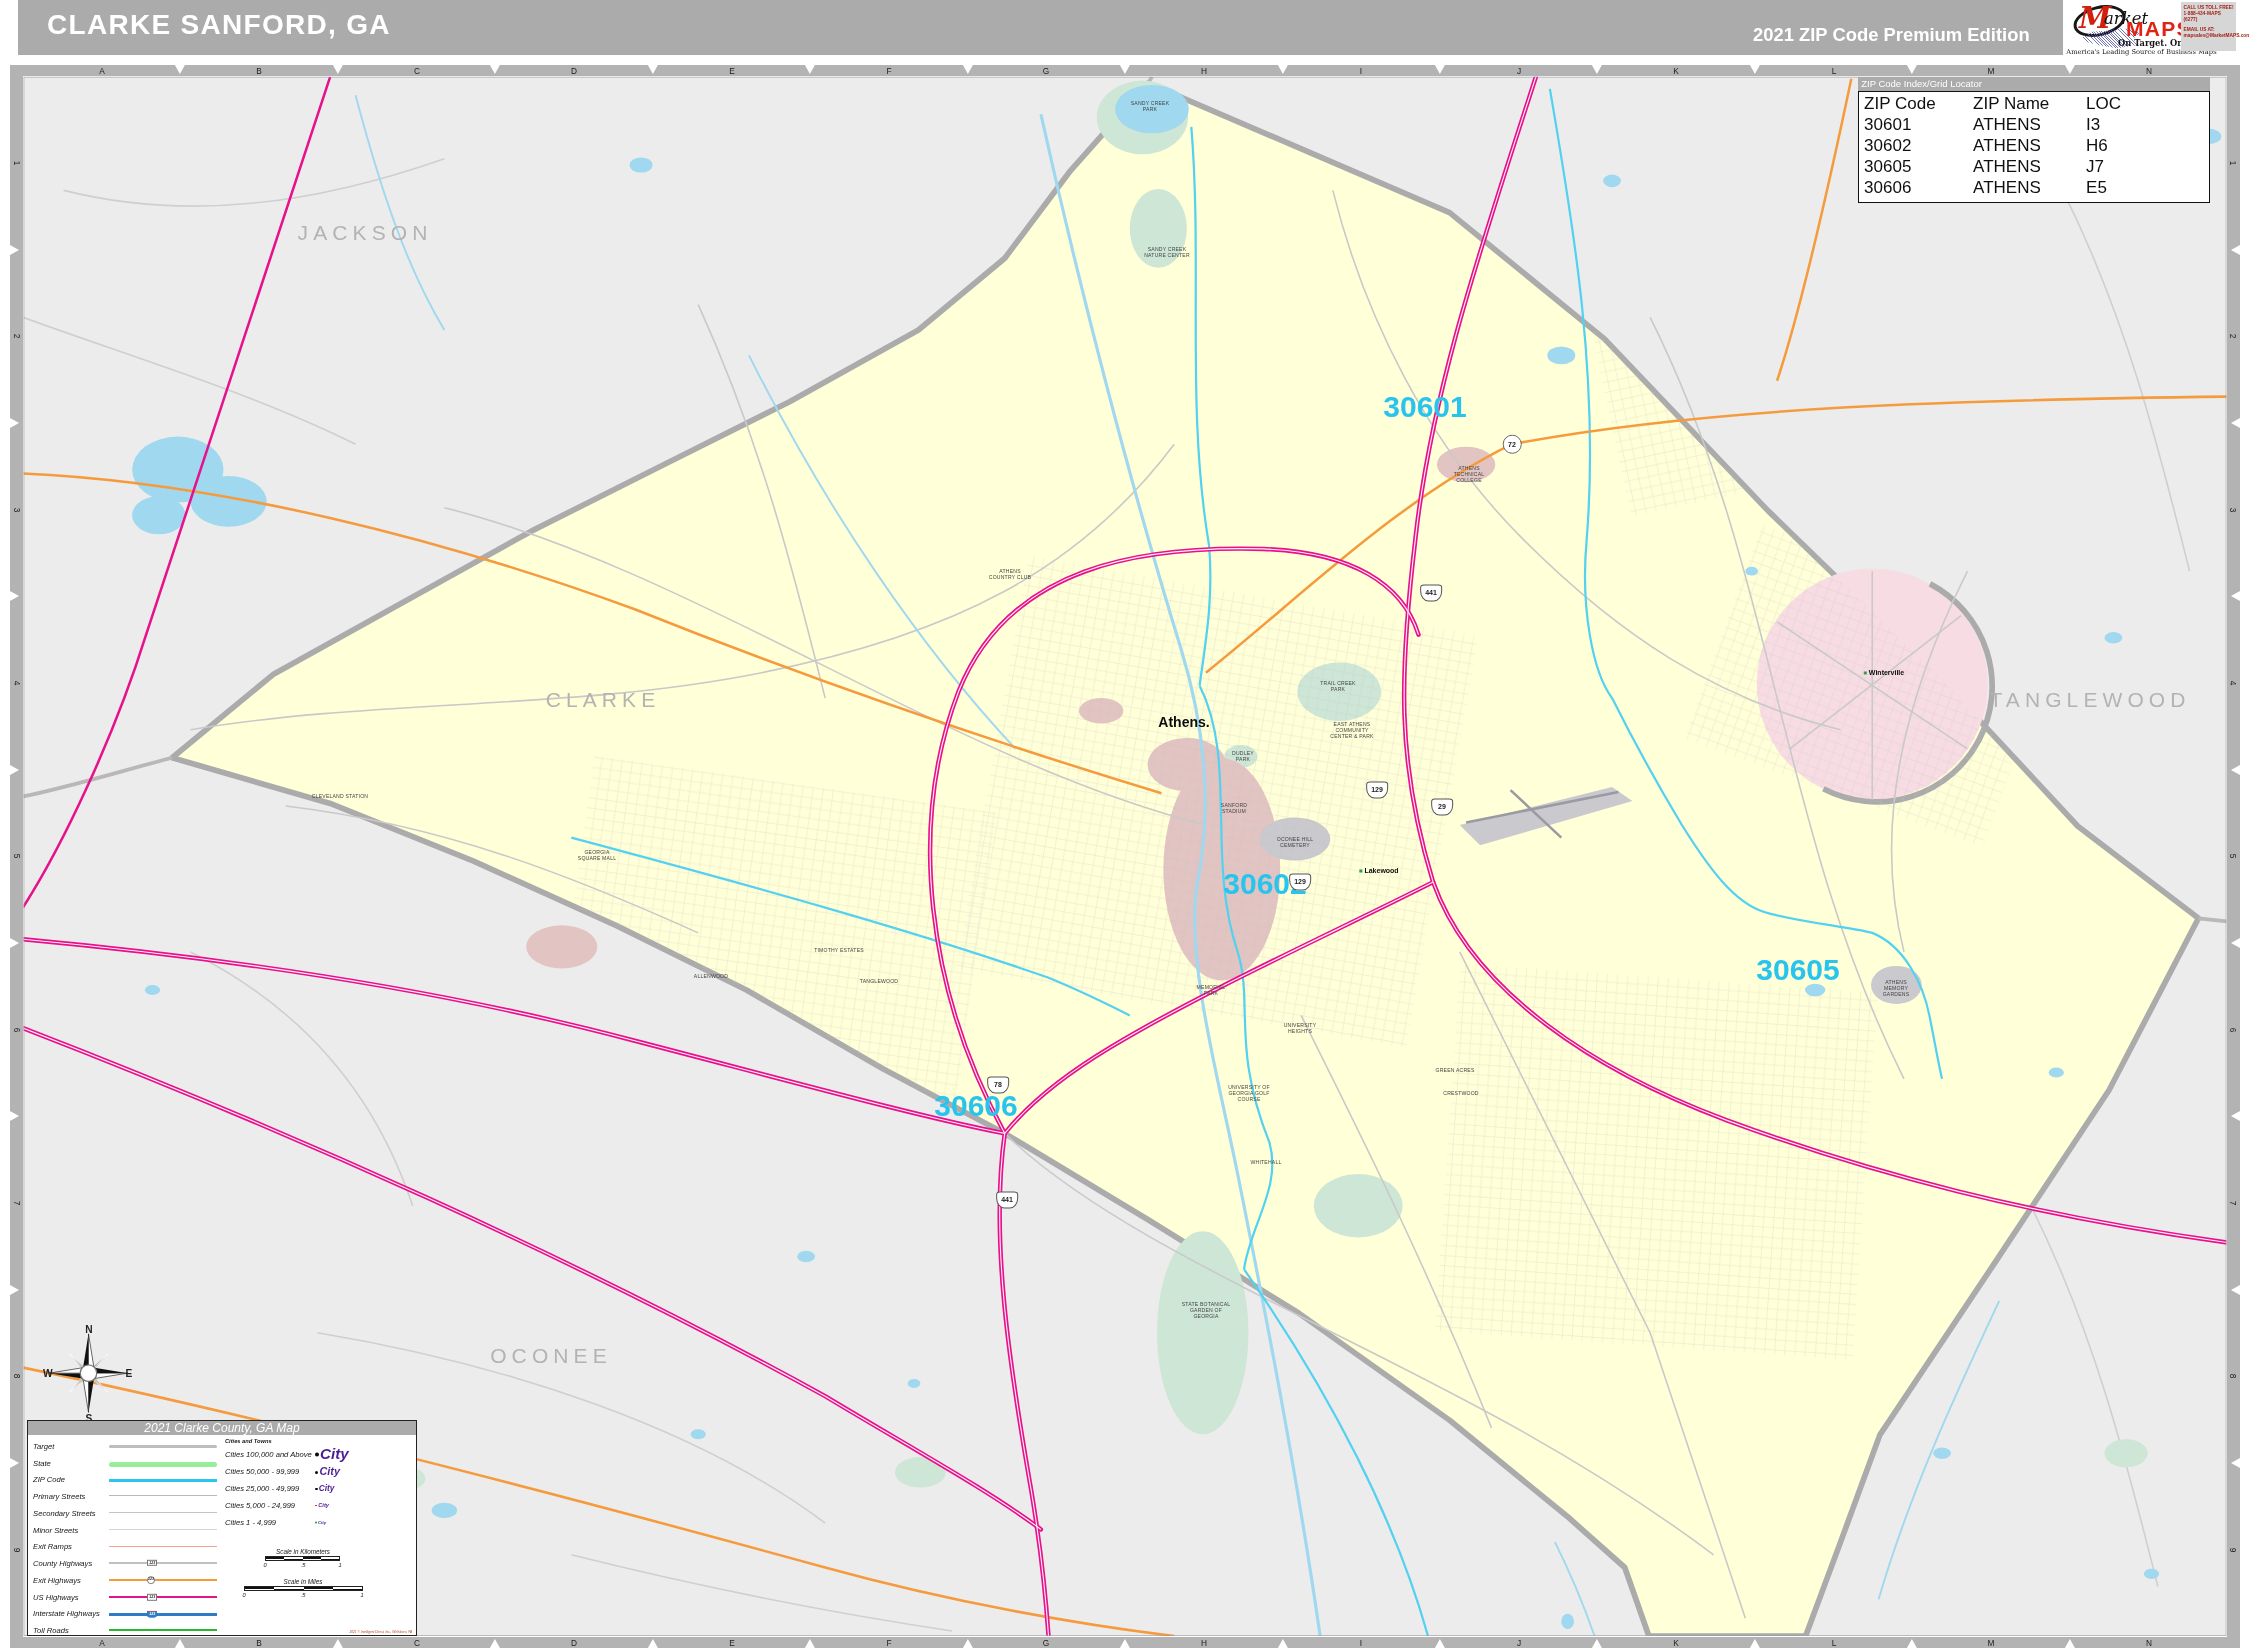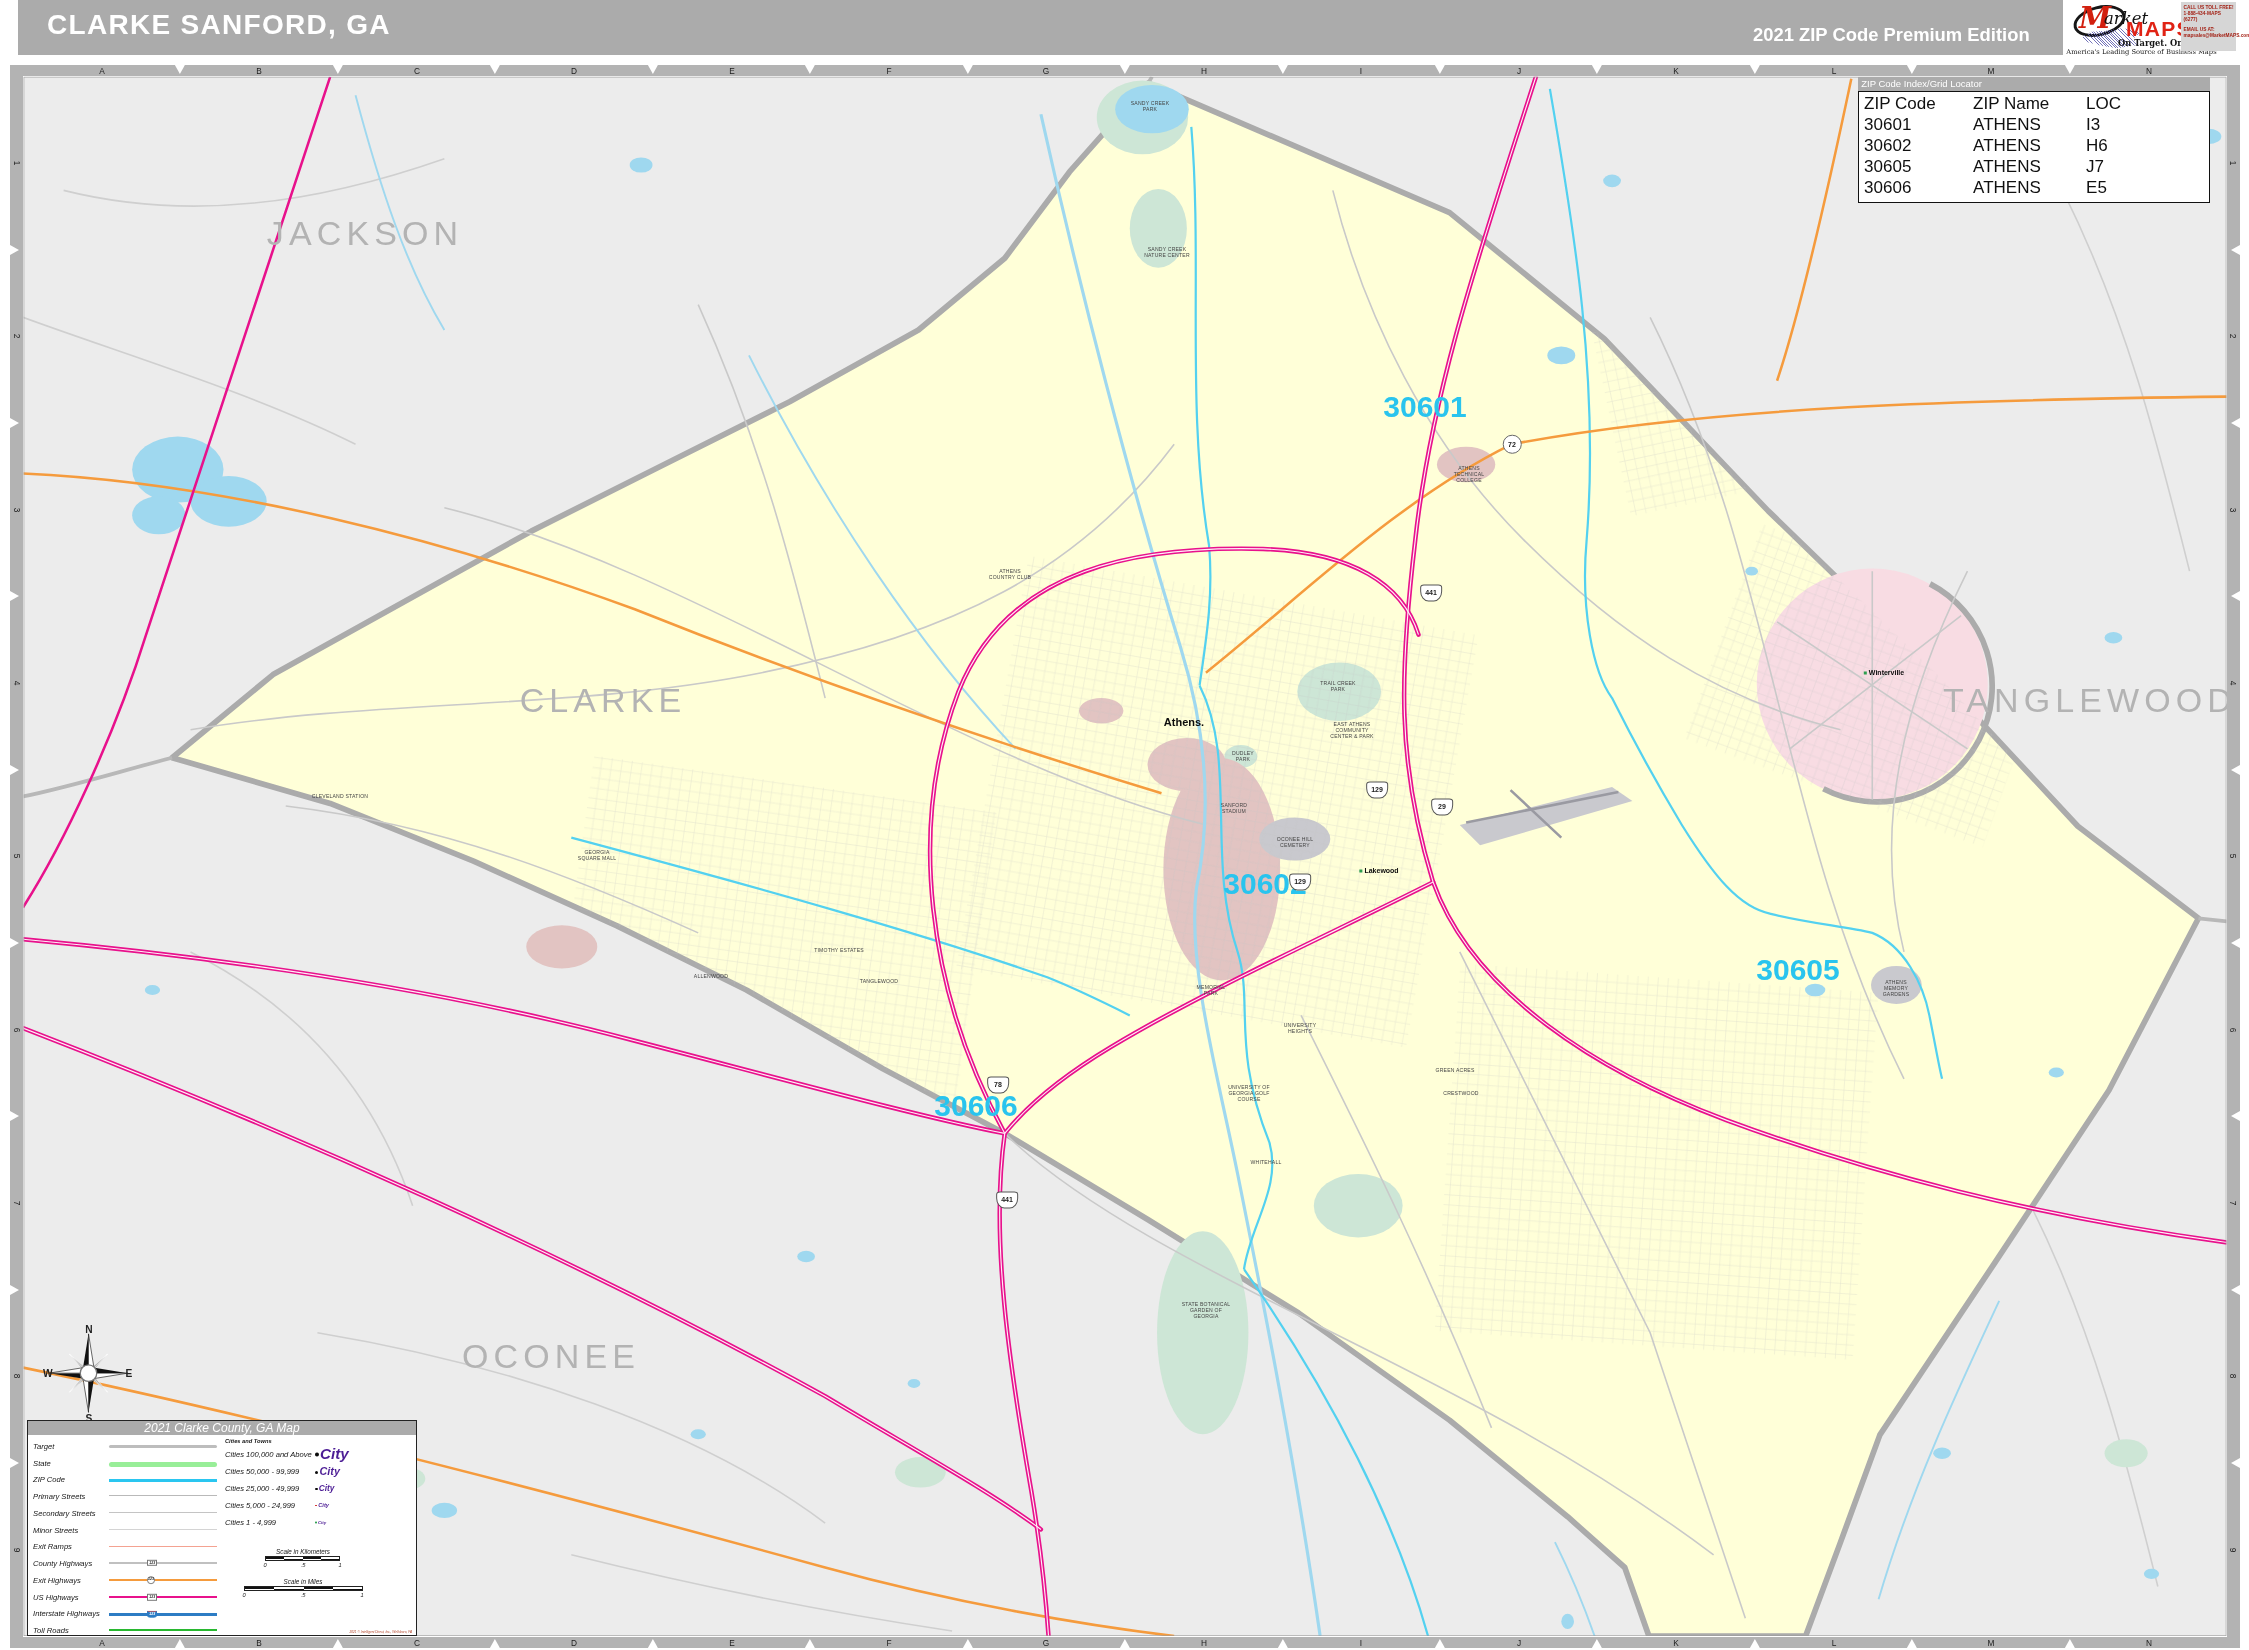--- a/index.html
+++ b/index.html
@@ -36,21 +36,21 @@
   #grid-right{left:2227px;top:65px;width:12.7px;height:1583px;}
   .grid-letter{position:absolute;top:0.6px;transform:translateX(-50%);font-size:8.3px;color:#1c1c1c;}
   .grid-letter.bottom{top:1.3px;}
   .grid-number{position:absolute;left:50%;transform:translate(-50%,-50%) rotate(90deg);font-size:8.3px;color:#1c1c1c;}
   .notch-down{position:absolute;top:0;width:0;height:0;border-left:5.1px solid transparent;border-right:5.1px solid transparent;border-top:9px solid #fff;transform:translateX(-5.1px);}
   .notch-up{position:absolute;bottom:0;width:0;height:0;border-left:5.1px solid transparent;border-right:5.1px solid transparent;border-bottom:9px solid #fff;transform:translateX(-5.1px);}
   .notch-right{position:absolute;left:0;width:0;height:0;border-top:5.1px solid transparent;border-bottom:5.1px solid transparent;border-left:9px solid #fff;transform:translateY(-5.1px);}
   .notch-left{position:absolute;right:0;width:0;height:0;border-top:5.1px solid transparent;border-bottom:5.1px solid transparent;border-right:9px solid #fff;transform:translateY(-5.1px);}
   
   .lbl{position:absolute;transform:translate(-50%,-50%);white-space:nowrap;}
-  .lbl-county{font-size:34px;color:#b3b3b3;letter-spacing:5.1px;font-weight:400;}
+  .lbl-county{font-size:21px;color:#b3b3b3;letter-spacing:5.1px;font-weight:400;}
   .lbl-zip{font-size:30px;color:#29c4ee;font-weight:700;}
   .lbl-city{color:#0c0c0c;font-weight:600;}
   .lbl-city .dot{display:inline-block;width:3.2px;height:3.2px;background:#2e9e4f;margin-right:1.9px;vertical-align:middle;}
   .lbl-place{font-size:5.1px;color:#454545;font-weight:400;white-space:normal;text-align:center;line-height:1.15;letter-spacing:0.2px;}
   .shield{position:absolute;transform:translate(-50%,-50%);background:#fff;border:1.3px solid #555;
           font-size:7px;font-weight:700;color:#1c1c1c;display:flex;align-items:center;justify-content:center;z-index:5;}
   .shield.us{width:19.7px;height:15.2px;border-radius:3.8px 3.8px 8.3px 8.3px/3.2px 3.2px 10.2px 10.2px;}
   .shield.state{width:16.5px;height:16.5px;border-radius:50%;border-color:#666;}
   
   #zip-index{left:1858px;top:77px;width:352px;z-index:8;}
@@ -356,21 +356,21 @@
 
   <div class="abs" id="label-layer" style="left:0;top:0;width:2250px;height:1650px;">
       <div class="lbl lbl-county" style="left: 365px; top: 233px;">JACKSON</div>
       <div class="lbl lbl-county" style="left: 603px; top: 700px;">CLARKE</div>
       <div class="lbl lbl-county" style="left: 2090px; top: 700px;">TANGLEWOOD</div>
       <div class="lbl lbl-county" style="left: 551px; top: 1356px;">OCONEE</div>
       <div class="lbl lbl-zip" style="left: 1425px; top: 407px;">30601</div>
       <div class="lbl lbl-zip" style="left: 1265px; top: 884px;">30602</div>
       <div class="lbl lbl-zip" style="left: 1798px; top: 970px;">30605</div>
       <div class="lbl lbl-zip" style="left: 976px; top: 1106px;">30606</div>
-      <div class="lbl lbl-city" style="font-size: 11px; left: 1184px; top: 722px;">Athens.</div>
+      <div class="lbl lbl-city" style="font-size: 14px; left: 1184px; top: 722px;">Athens.</div>
       <div class="lbl lbl-city" style="font-size: 7px; left: 1884px; top: 672px;"><span class="dot"></span>Winterville</div>
       <div class="lbl lbl-city" style="font-size: 7px; left: 1379px; top: 870px;"><span class="dot"></span>Lakewood</div>
       <div class="lbl lbl-place" style="width: 51px; left: 1150px; top: 107px;">SANDY CREEK PARK</div>
       <div class="lbl lbl-place" style="width: 51px; left: 1167px; top: 253px;">SANDY CREEK NATURE CENTER</div>
       <div class="lbl lbl-place" style="width: 44px; left: 1010px; top: 575px;">ATHENS COUNTRY CLUB</div>
       <div class="lbl lbl-place" style="width: 44px; left: 597px; top: 856px;">GEORGIA SQUARE MALL</div>
       <div class="lbl lbl-place" style="width: 60px; left: 340px; top: 797px;">CLEVELAND STATION</div>
       <div class="lbl lbl-place" style="width: 60px; left: 839px; top: 951px;">TIMOTHY ESTATES</div>
       <div class="lbl lbl-place" style="width: 60px; left: 879px; top: 982px;">TANGLEWOOD</div>
       <div class="lbl lbl-place" style="width: 60px; left: 711px; top: 977px;">ALLENWOOD</div>

